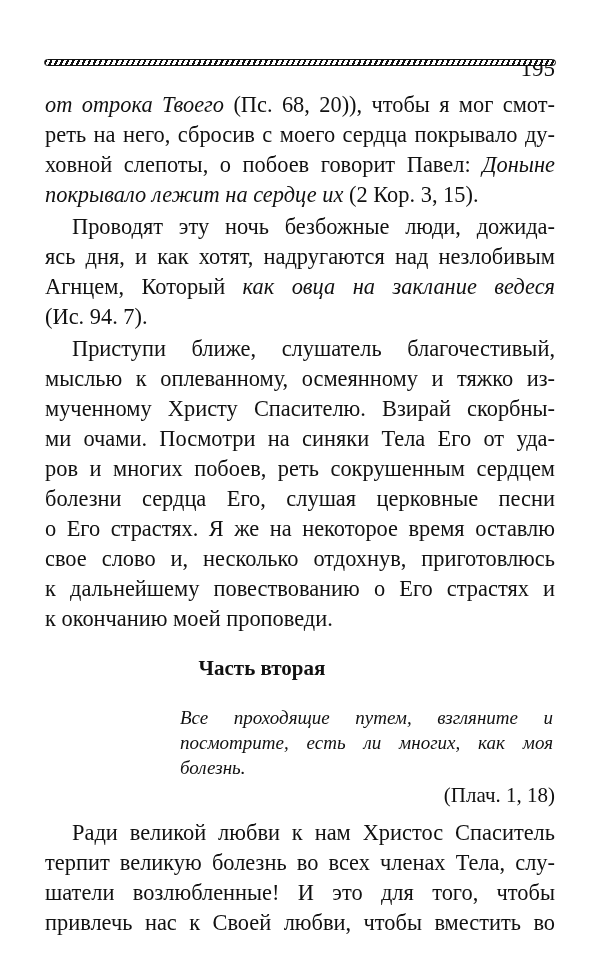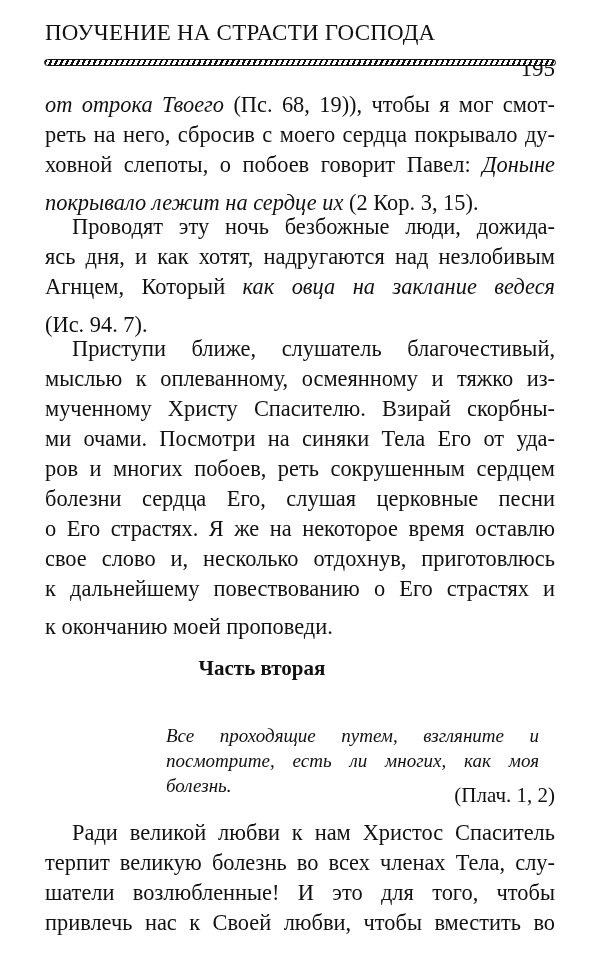--- a/index.html
+++ b/index.html
@@ -6,40 +6,39 @@
     body { width: 600px; height: 971px; position: relative; overflow: hidden;
            font-family: "Liberation Serif", "DejaVu Serif", serif; color: #111; }
     .header { position: absolute; left: 45px; top: 20px; width: 510px; height: 30px; }
     .running-title { position: absolute; left: 0; top: 0; font-size: 23px; letter-spacing: 0.2px; white-space: nowrap; }
     .page-number { position: absolute; right: 0; top: 0; font-size: 23px; margin-top: 36px; }
     .rope { position: absolute; left: 44px; top: 59px; width: 512px; height: 7px;
             border-radius: 4px; border: 1.5px solid #111; box-sizing: border-box;
             background: repeating-linear-gradient(115deg, #111 0 2px, #fff 2px 5px); }
     .line { position: absolute; left: 45px; width: 510px; font-size: 22.4px; line-height: 30px;
             white-space: nowrap; text-align: justify; text-align-last: justify; height: 30px; }
-    .line.last { text-align-last: left; margin-top: 8px; }
+    .line.last { text-align-last: left; }
     .line.indent { left: 72px; width: 483px; }
     em, .it { font-style: italic; }
     .section-title { position: absolute; left: 0; width: 524px; top: 656px; text-align: center;
                      font-weight: bold; font-size: 21px; }
-    .epi { position: absolute; left: 166px; width: 373px; font-size: 19px; line-height: 25px;
-           font-style: italic; white-space: nowrap; text-align: justify; text-align-last: justify; height: 25px; margin-top: 18px; }
+    .epi { position: absolute; left: 180px; width: 373px; font-size: 19px; line-height: 25px;
+           font-style: italic; white-space: nowrap; text-align: justify; text-align-last: justify; height: 25px; }
     .epi.last { text-align-last: left; }
     .epi-ref { position: absolute; right: 45px; top: 783px; font-size: 21px; }
   </style>
 </head>
 <body>
 
 <div class="header">
-  <span class="running-title">ПОУЧЕНИЕ НА СТРАСТИ ГОСПОДА</span>
   <span class="page-number">195</span>
 </div>
 <div class="rope"></div>
 
-<div class="line" style="top:90px"><span class="it">от отрока Твоего</span><span> (Пс. 68, 19)), чтобы я мог смот-</span></div>
+<div class="line" style="top:90px"><span class="it">от отрока Твоего</span><span> (Пс. 68, 20)), чтобы я мог смот-</span></div>
 <div class="line" style="top:120px"><span>реть на него, сбросив с моего сердца покрывало ду-</span></div>
 <div class="line" style="top:150px"><span>ховной слепоты, о побоев говорит Павел: </span><span class="it">Доныне</span></div>
 <div class="line last" style="top:180px"><span class="it">покрывало лежит на сердце их</span><span> (2 Кор. 3, 15).</span></div>
 
 <div class="line indent" style="top:212px"><span>Проводят эту ночь безбожные люди, дожида-</span></div>
 <div class="line" style="top:242px"><span>ясь дня, и как хотят, надругаются над незлобивым</span></div>
 <div class="line" style="top:272px"><span>Агнцем, Который </span><span class="it">как овца на заклание ведеся</span></div>
 <div class="line last" style="top:302px"><span>(Ис. 94. 7).</span></div>
 
 <div class="line indent" style="top:334px"><span>Приступи ближе, слушатель благочестивый,</span></div>
@@ -51,18 +50,18 @@
 <div class="line" style="top:514px"><span>о Его страстях. Я же на некоторое время оставлю</span></div>
 <div class="line" style="top:544px"><span>свое слово и, несколько отдохнув, приготовлюсь</span></div>
 <div class="line" style="top:574px"><span>к дальнейшему повествованию о Его страстях и</span></div>
 <div class="line last" style="top:604px"><span>к окончанию моей проповеди.</span></div>
 
 <div class="section-title">Часть вторая</div>
 
 <div class="epi" style="top:705px">Все проходящие путем, взгляните и</div>
 <div class="epi" style="top:730px">посмотрите, есть ли многих, как моя</div>
 <div class="epi last" style="top:755px">болезнь.</div>
-<div class="epi-ref">(Плач. 1, 2)</div>
+<div class="epi-ref">(Плач. 1, 18)</div>
 
 <div class="line indent" style="top:818px">Ради великой любви к нам Христос Спаситель</div>
 <div class="line" style="top:848px">терпит великую болезнь во всех членах Тела, слу-</div>
 <div class="line" style="top:878px">шатели возлюбленные! И это для того, чтобы</div>
 <div class="line" style="top:908px">привлечь нас к Своей любви, чтобы вместить во</div>
 
 </body></html>

